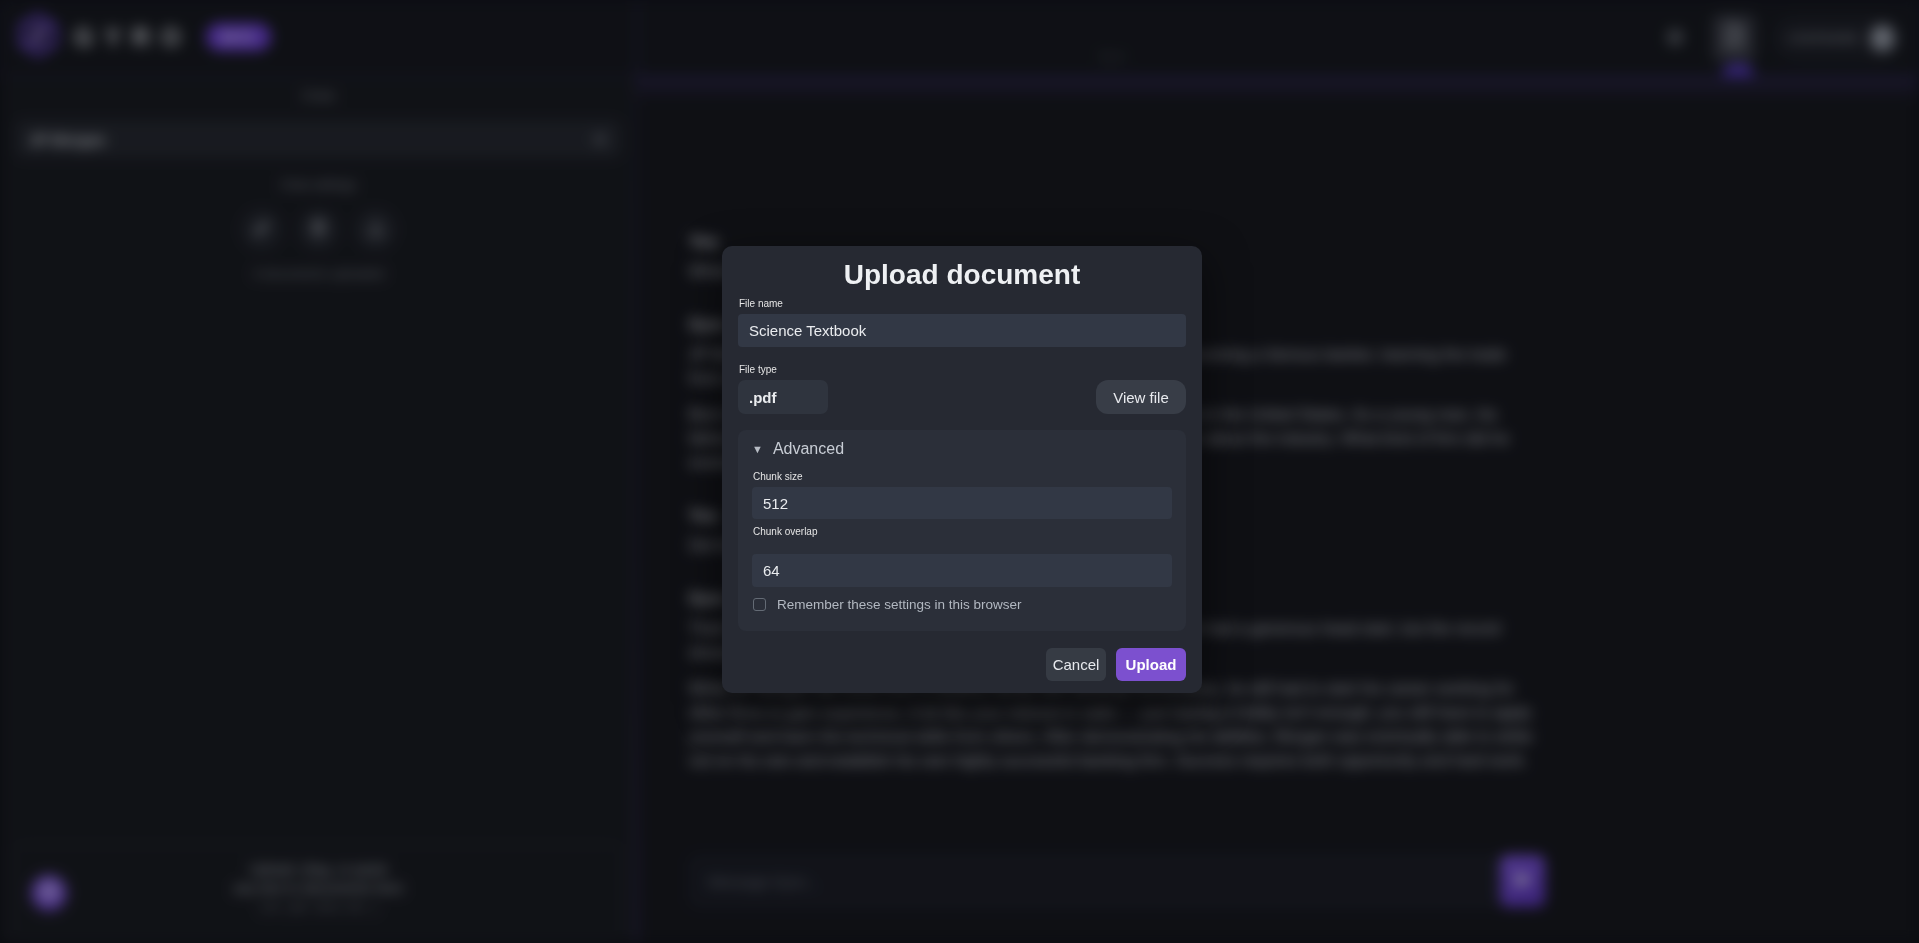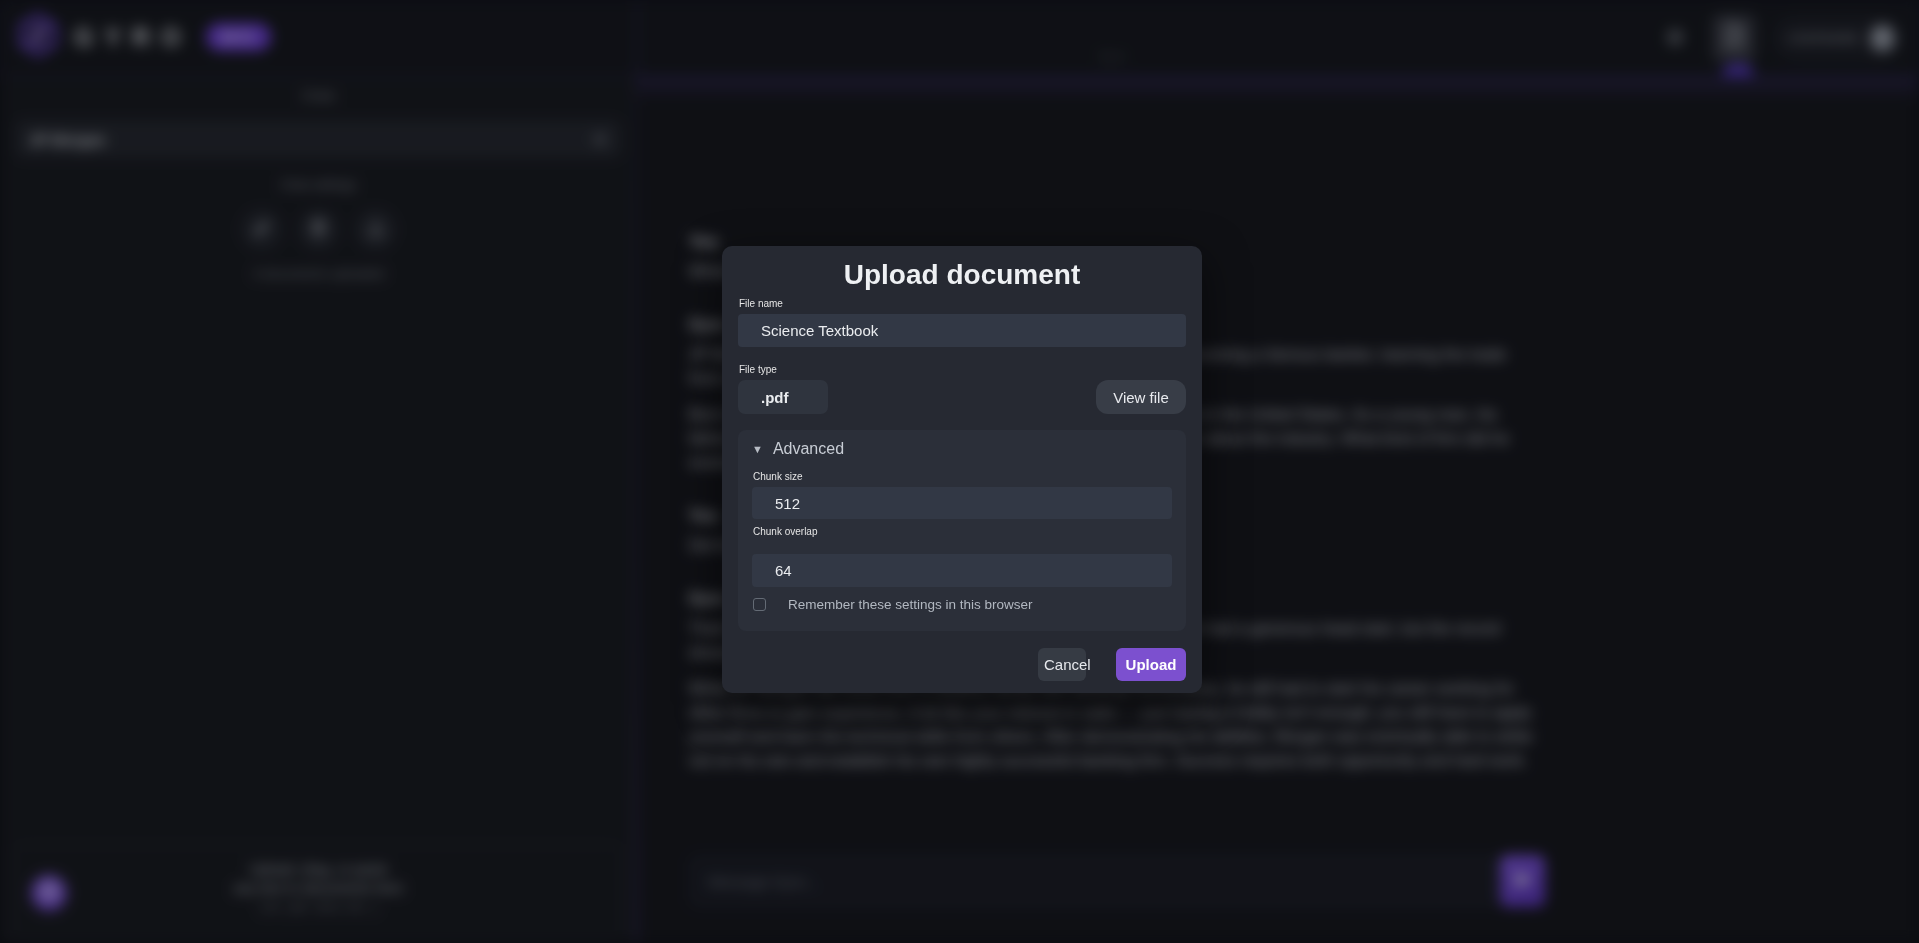--- a/index.html
+++ b/index.html
@@ -69,40 +69,40 @@
   
   .backdrop{position:absolute;inset:0;background:rgba(8,9,14,.40);}
   .modal{position:absolute;left:722px;top:246px;width:480px;height:447px;background:#262932;
          border-radius:10px;box-shadow:0 14px 44px rgba(0,0,0,.55);}
   .modal-title{position:absolute;left:0;top:13px;width:480px;text-align:center;font-size:28px;
                font-weight:bold;color:#eef0f3;}
   .field-label{position:absolute;font-size:10px;color:#e5e5e5;}
   .lbl-filename{left:17px;top:52px;}
   .lbl-filetype{left:17px;top:118px;}
   .text-input{position:absolute;background:#323845;border:none;outline:none;border-radius:4px;
-              color:#eaecef;font-size:15px;padding:0 23px;font-family:"Liberation Sans",sans-serif;}
+              color:#eaecef;font-size:15px;padding:0 11px;font-family:"Liberation Sans",sans-serif;}
   .inp-filename{left:16px;top:68px;width:448px;height:33px;}
   .pdf-chip{left:16px;top:134px;width:90px;height:34px;background:#2f343e;border-radius:7px;font-weight:bold;}
   .view-file-btn{position:absolute;right:16px;top:134px;width:90px;height:34px;background:#383d47;
                  border:none;border-radius:12px;color:#e8eaee;font-size:15px;
                  font-family:"Liberation Sans",sans-serif;}
   .advanced{position:absolute;left:16px;top:184px;width:448px;height:201px;background:#2b2f39;border-radius:8px;}
   .adv-header{position:absolute;left:14px;top:10px;display:flex;align-items:center;gap:10px;
               font-size:16px;color:#c8cdd5;}
   .adv-caret{font-size:11px;color:#b7bcc4;}
   .lbl-chunksize{left:15px;top:41px;}
   .lbl-chunkoverlap{left:15px;top:96px;}
   .inp-chunksize{left:14px;top:57px;width:420px;height:32px;}
   .inp-chunkoverlap{left:14px;top:124px;width:420px;height:33px;}
-  .remember-row{position:absolute;left:15px;top:167px;display:flex;align-items:center;gap:22px;}
+  .remember-row{position:absolute;left:15px;top:167px;display:flex;align-items:center;gap:11px;}
   .checkbox{width:13px;height:13px;border:1.5px solid #646b75;border-radius:3px;background:transparent;}
   .remember-label{font-size:13.5px;color:#b2b8c1;}
   .btn{position:absolute;top:402px;height:33px;border:none;border-radius:6px;font-size:15px;color:#fff;
        font-family:"Liberation Sans",sans-serif;font-weight:bold;}
-  .cancel-btn{left:316px;width:48px;background:#363b44;font-weight:normal;color:#e7e9ed;}
+  .cancel-btn{left:324px;width:60px;background:#363b44;font-weight:normal;color:#e7e9ed;}
   .upload-btn{left:394px;width:70px;background:#7c50cf;border-radius:6px;}
 </style>
 </head>
 <body>
 
 <div class="app">
 
   <div class="topbar">
     <div class="logo-wrap">
       <span>

